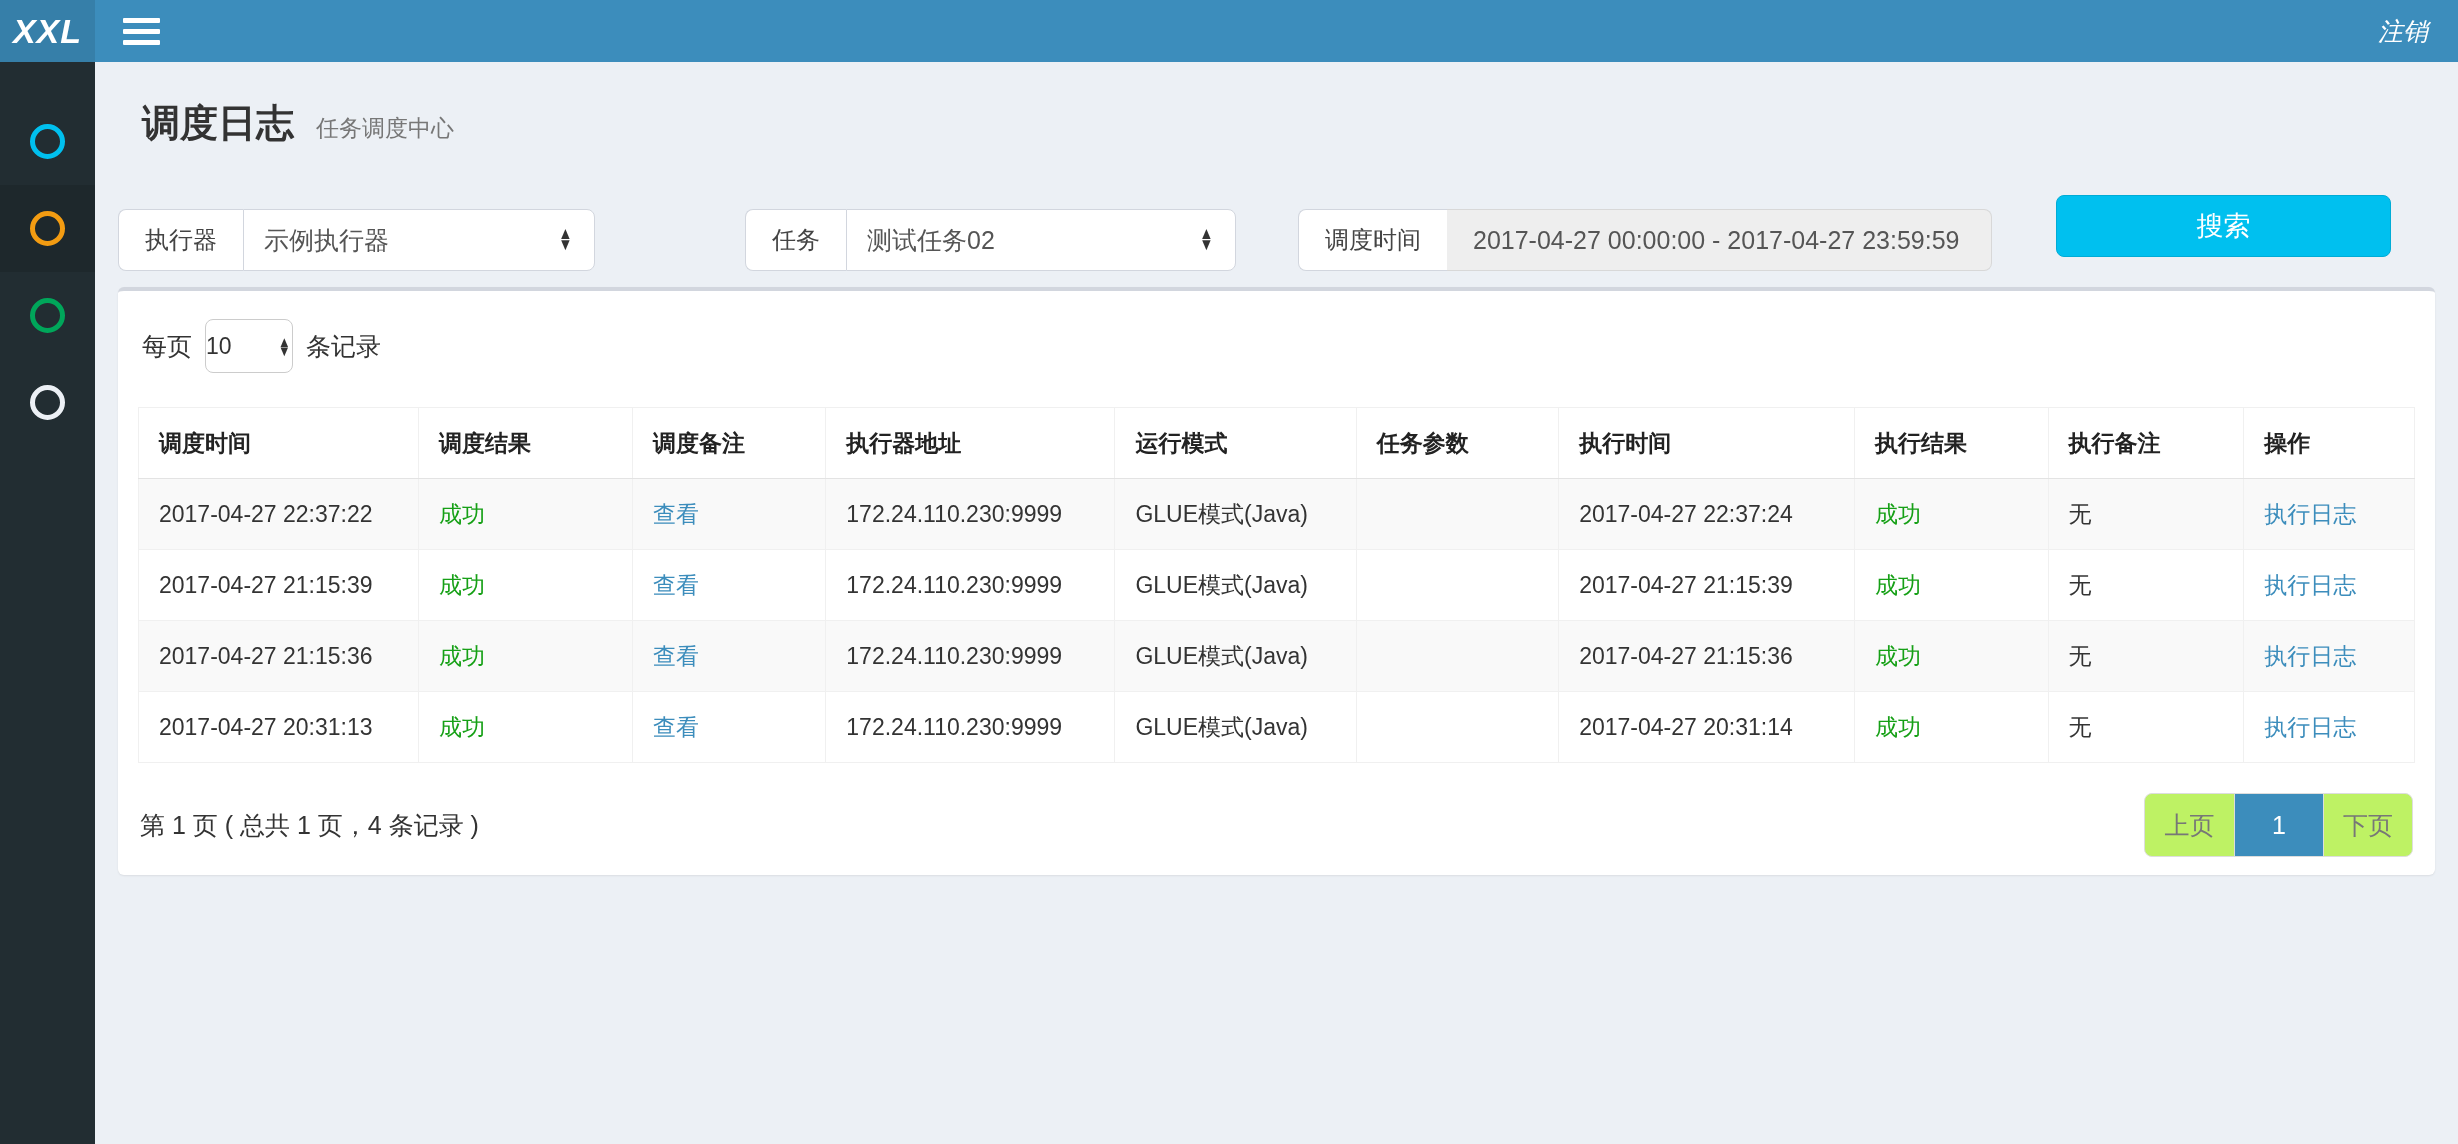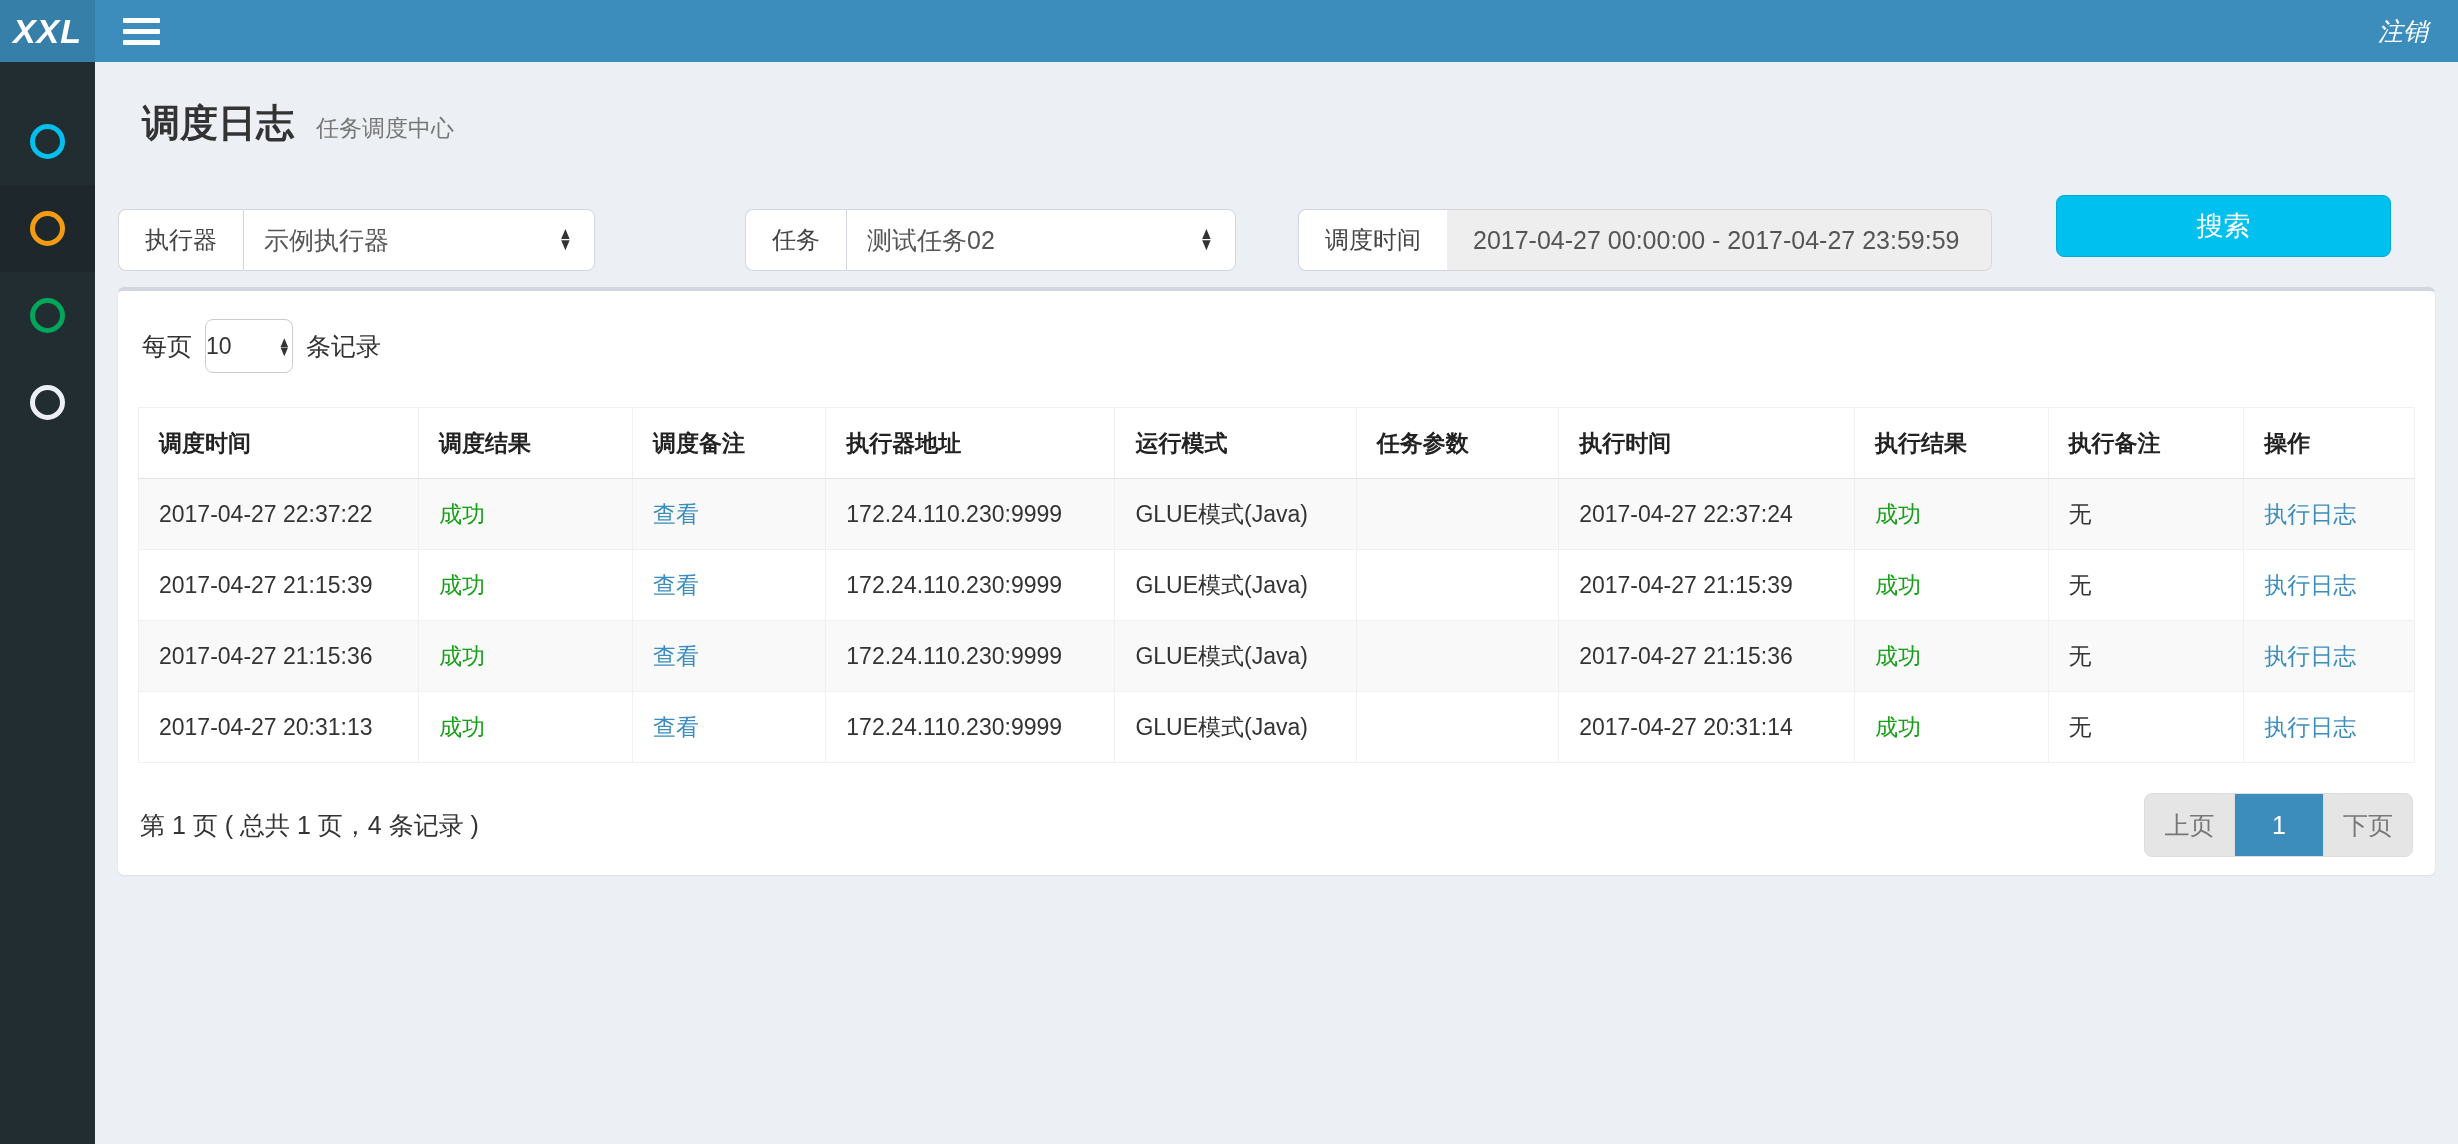--- a/index.html
+++ b/index.html
@@ -59,21 +59,21 @@
         overflow:hidden;white-space:nowrap;box-sizing:border-box;}
   th{color:#222;font-weight:700;background:#fff;border-bottom:1px solid #e3e3e3;}
   tbody tr:nth-child(odd){background:#f9f9f9;}
   td{color:#333;}
   td.link{color:var(--link,#3c8dbc);cursor:pointer;}
   td.status{color:var(--success,#16a016);}
 
   
   .pager-row{display:flex;justify-content:space-between;align-items:center;margin-top:30px;padding:0 2px;}
   .pager-summary{font-size:25px;color:#333;}
-  .pager{display:flex;border:1px solid #ddd;border-radius:8px;overflow:hidden;background:#e5e5e5;}
+  .pager{display:flex;border:1px solid #ddd;border-radius:8px;overflow:hidden;background:#bef264;}
   .pg{min-width:89px;height:62px;display:flex;align-items:center;justify-content:center;
       font-size:25px;color:#777;border-left:1px solid #ddd;cursor:pointer;box-sizing:border-box;}
   .pg:first-child{border-left:0;}
   .pg.active{background:var(--active-page,#3c8dbc);color:#fff;}
 </style>
 </head>
 <body>
 
 <div id="app" style="--navbar: #3c8dbc; --logo-bg: #367fa9; --sidebar-bg: #222d32; --content-bg: #ecf0f5; --accent: #00c0ef; --link: #3c8dbc; --success: #16a016; --active-page: #3c8dbc;">
 

